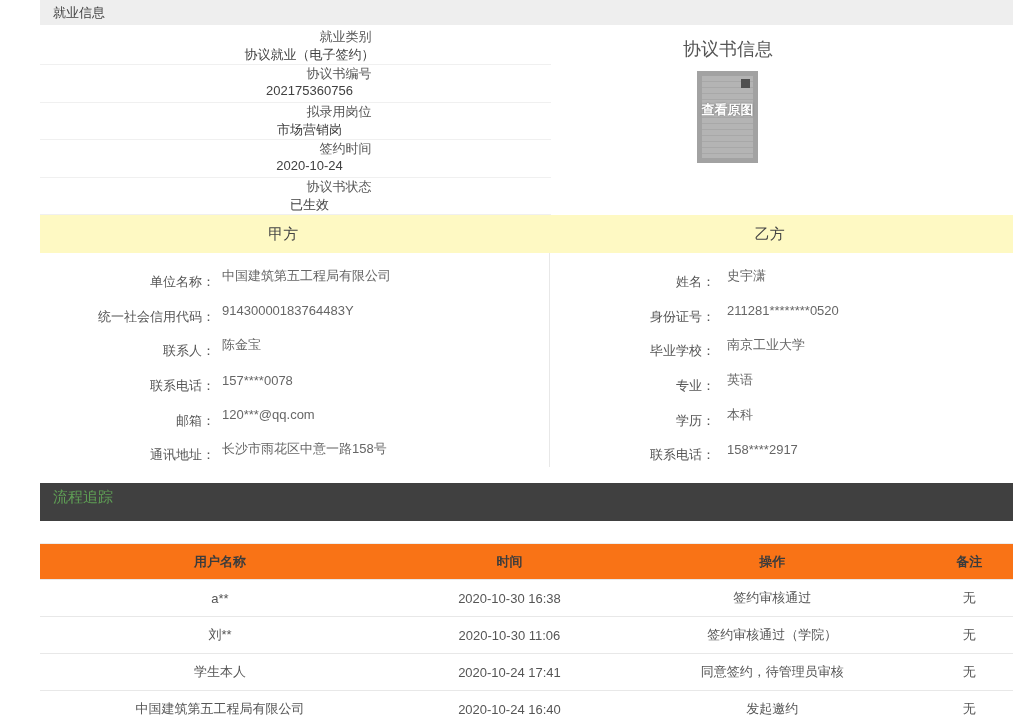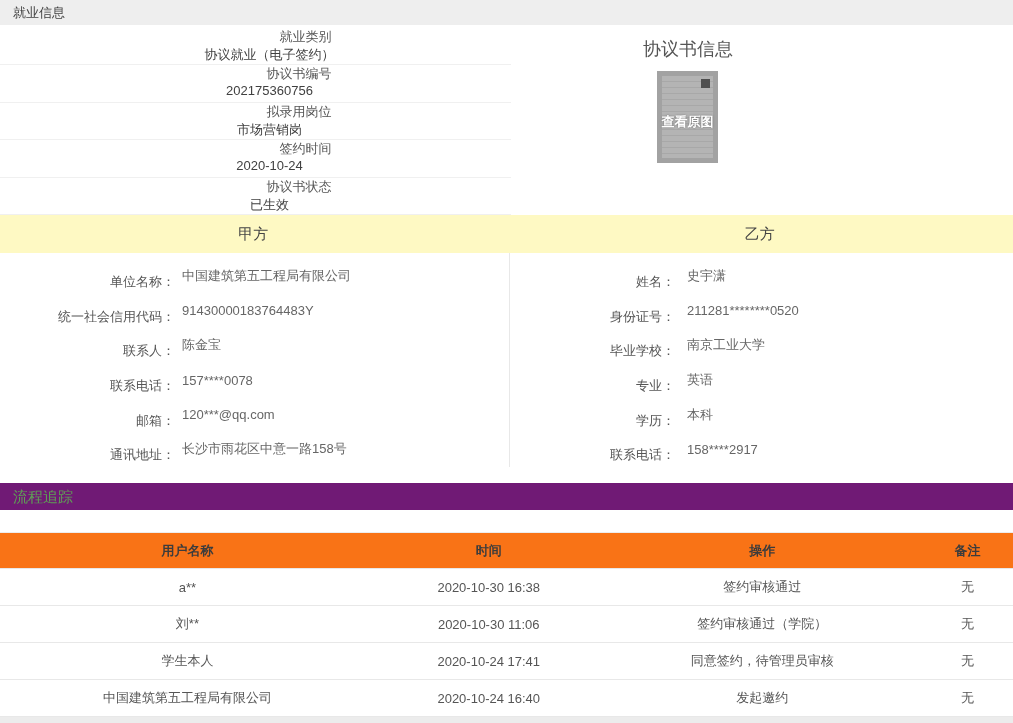--- a/index.html
+++ b/index.html
@@ -1,37 +1,37 @@
 <!DOCTYPE html>
 <html><head>
 <meta charset="utf-8">
 <style>
   * { margin:0; padding:0; box-sizing:border-box; }
   html,body { background:#fff; }
   body { font-family:"Liberation Sans","DejaVu Sans",sans-serif; }
-  .page { width:1013px; height:723px; background:#fff; overflow:hidden; position:relative; font-size:13px; color:#555; }
+  .page { width:1013px; height:723px; background:#fff; overflow:hidden; position:relative; font-size:13px; color:#555;padding-left:40px; }
 
   
   .sec-bar { height:25px; line-height:25px; padding-left:13px; background:#eeeeee; color:#404040; font-size:13px; }
-  .sec-bar.green { height:27px; line-height:27px; background:#701a75; color:#5fa055; font-size:15px; margin-top:16px; }
+  .sec-bar.green { height:38px; line-height:27px; background:#404040; color:#5fa055; font-size:15px; margin-top:16px; }
 
   
   .top-grid { display:flex; height:190px; }
   .top-left { width:511px; padding-top:3px; }
   .f-row { height:37.4px; display:flex; align-items:center; border-bottom:1px solid #f0f0f0;flex-direction:column; }
   .f-label { width:152px; text-align:right; color:#555; flex-shrink:0; }
   .f-value { margin-left:28px; color:#404040; }
 
   .top-right { flex:1; position:relative; }
   .agr-title { position:absolute; top:12px; left:0; width:354px; text-align:center; font-size:18px; color:#555; }
   .thumb { position:absolute; left:146px; top:46px; width:61px; height:92px; background:#a2a2a2; cursor:pointer; overflow:hidden; }
   .thumb .pg { position:absolute; left:5px; top:5px; right:5px; bottom:5px;
                background:repeating-linear-gradient(to bottom,#b4b4b4 0 5px,#a8a8a8 5px 6px); }
   .thumb .qr { position:absolute; right:8px; top:8px; width:9px; height:9px; background:#4f4f4f; }
-  .thumb .cap { position:absolute; top:42px; left:0; width:100%; text-align:center; color:#fff;
+  .thumb .cap { position:absolute; top:30px; left:0; width:100%; text-align:center; color:#fff;
                 font-weight:bold; font-size:13px; text-shadow:0 0 2px rgba(90,90,90,.9); white-space:nowrap; }
 
   
   .party-bar { height:38px; background:#fef9c3; display:flex; }
   .party-bar > div { width:50%; text-align:center; line-height:38px; font-size:15px; color:#444; }
   .party-grid { display:flex; height:214px; }
   .party-col { padding-top:6px; }
   .party-col.left  { width:510px; border-right:1px solid #e8e8e8; }
   .party-col.right { flex:1; }
   .p-row { height:34.6px; display:flex; align-items:center; }

